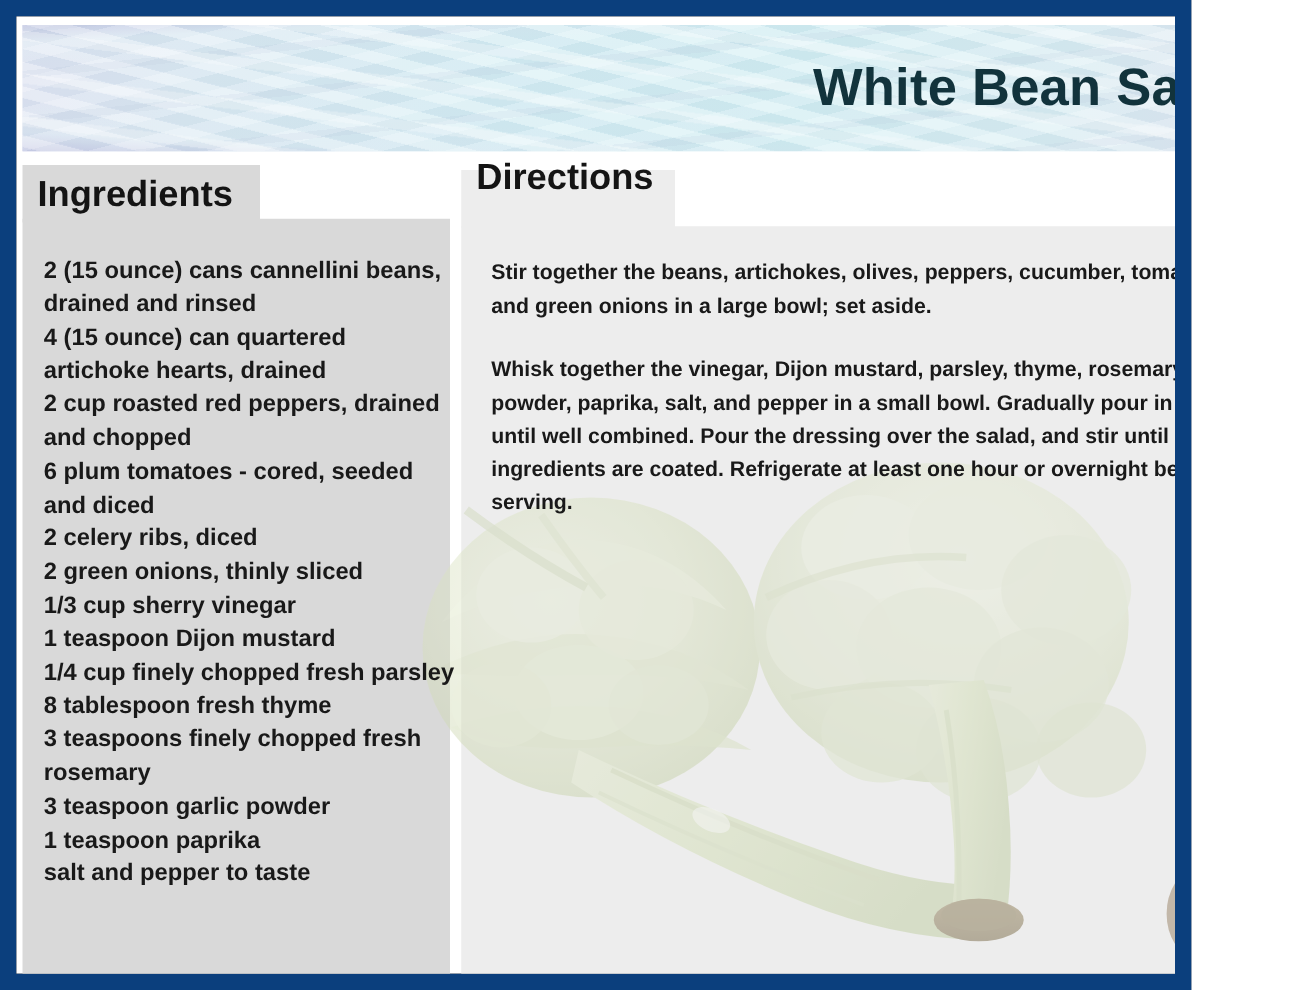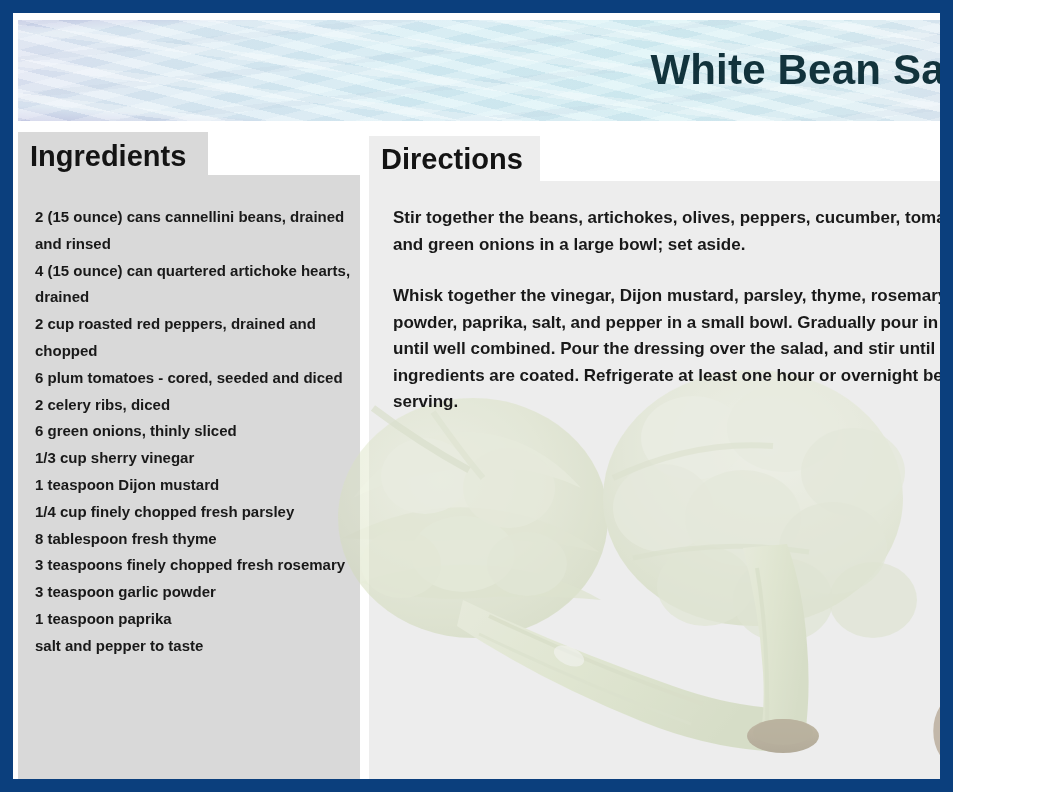--- a/index.html
+++ b/index.html
@@ -120,33 +120,33 @@
     position: absolute;
     left: 356px;
     top: 123px;
     width: 171px;
     height: 46px;
     background: #ededed;
   }
   .tab-directions-label {
     position: absolute;
     left: 368px;
-    top: 127px;
+    top: 110px;
     font-size: 29px;
     line-height: 38px;
     color: #141414;
   }
 
   
   .ingredients-list {
     position: absolute;
     left: 22px;
     top: 191px;
     width: 330px;
-    font-size: 15px;
+    font-size: 19px;
     line-height: 26.8px;
     color: #191919;
   }
   .ingredients-list .ing-item {
     margin: 0;
     padding: 0;
   }
 
   .directions-body {
     position: absolute;
@@ -254,21 +254,21 @@
       <ellipse cx="470" cy="364" rx="30" ry="13" fill="#7b6a40" opacity="0.8"></ellipse>
       <ellipse cx="256" cy="288" rx="16" ry="9" fill="#ffffff" opacity="0.55" transform="rotate(24 256 288)"></ellipse>
     </svg>
 
     <div class="ingredients-list">
       <div class="ing-item">2 (15 ounce) cans cannellini beans, drained and rinsed</div>
       <div class="ing-item">4 (15 ounce) can quartered artichoke hearts, drained</div>
       <div class="ing-item">2 cup roasted red peppers, drained and chopped</div>
       <div class="ing-item">6 plum tomatoes - cored, seeded and diced</div>
       <div class="ing-item">2 celery ribs, diced</div>
-      <div class="ing-item">6 green onions, thinly sliced</div>
+      <div class="ing-item">2 green onions, thinly sliced</div>
       <div class="ing-item">1/3 cup sherry vinegar</div>
       <div class="ing-item">1 teaspoon Dijon mustard</div>
       <div class="ing-item">1/4 cup finely chopped fresh parsley</div>
       <div class="ing-item">8 tablespoon fresh thyme</div>
       <div class="ing-item">3 teaspoons finely chopped fresh rosemary</div>
       <div class="ing-item">3 teaspoon garlic powder</div>
       <div class="ing-item">1 teaspoon paprika</div>
       <div class="ing-item">salt and pepper to taste</div>
     </div>
 

